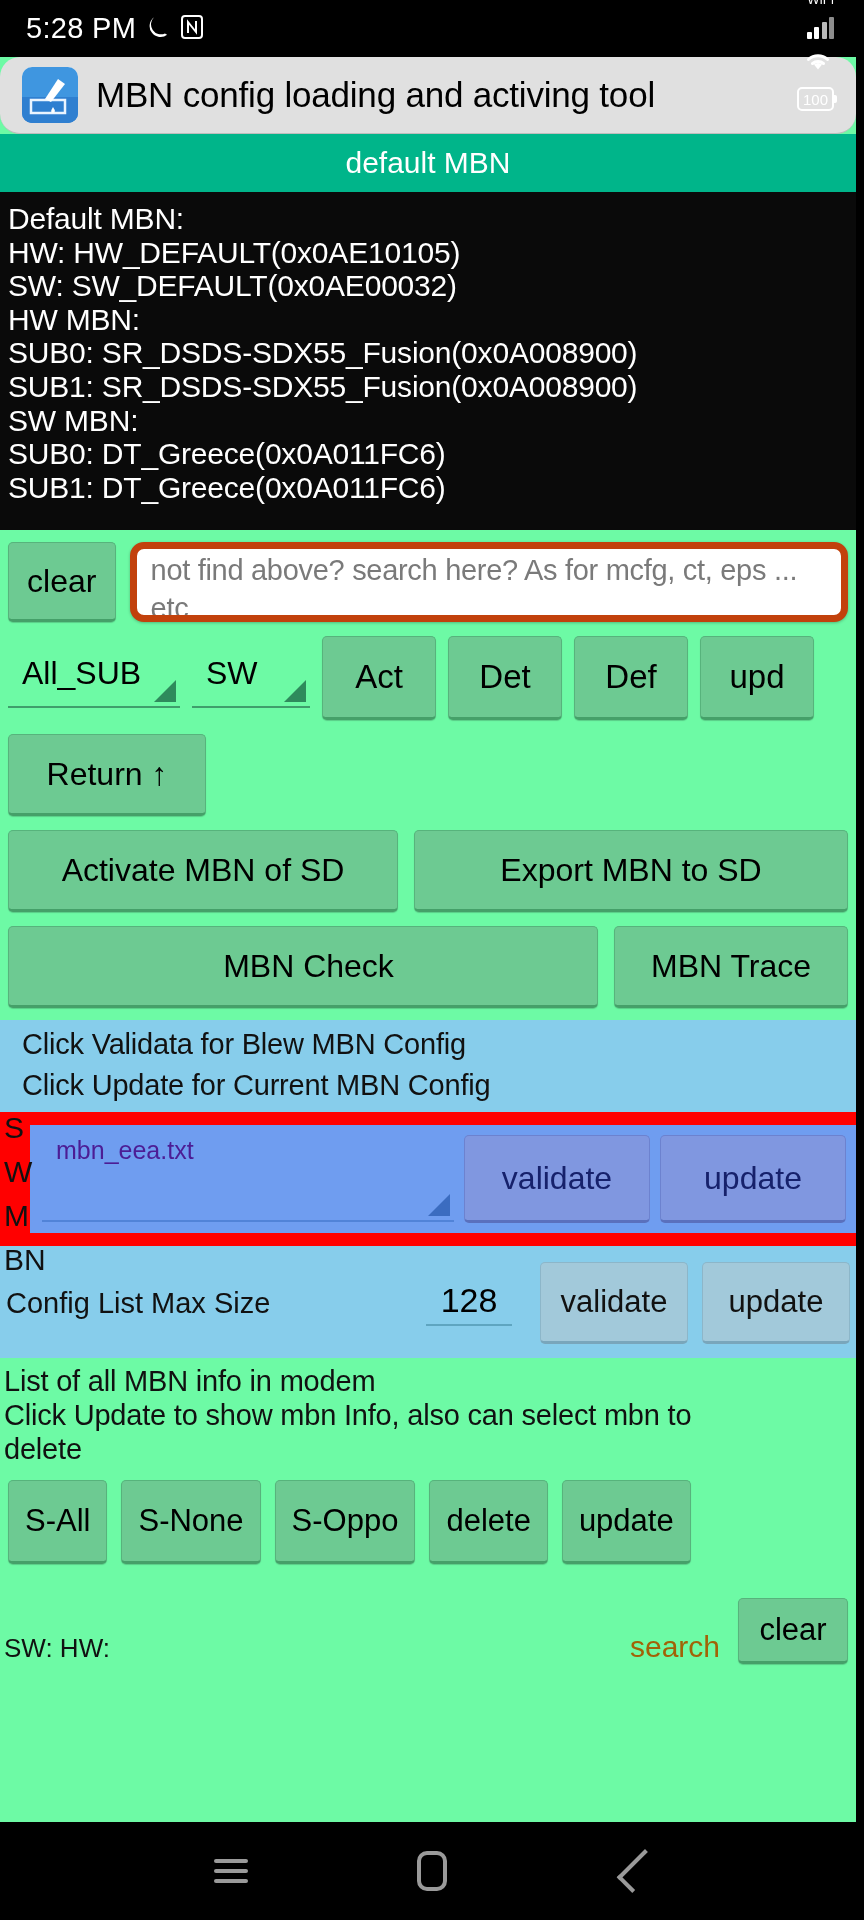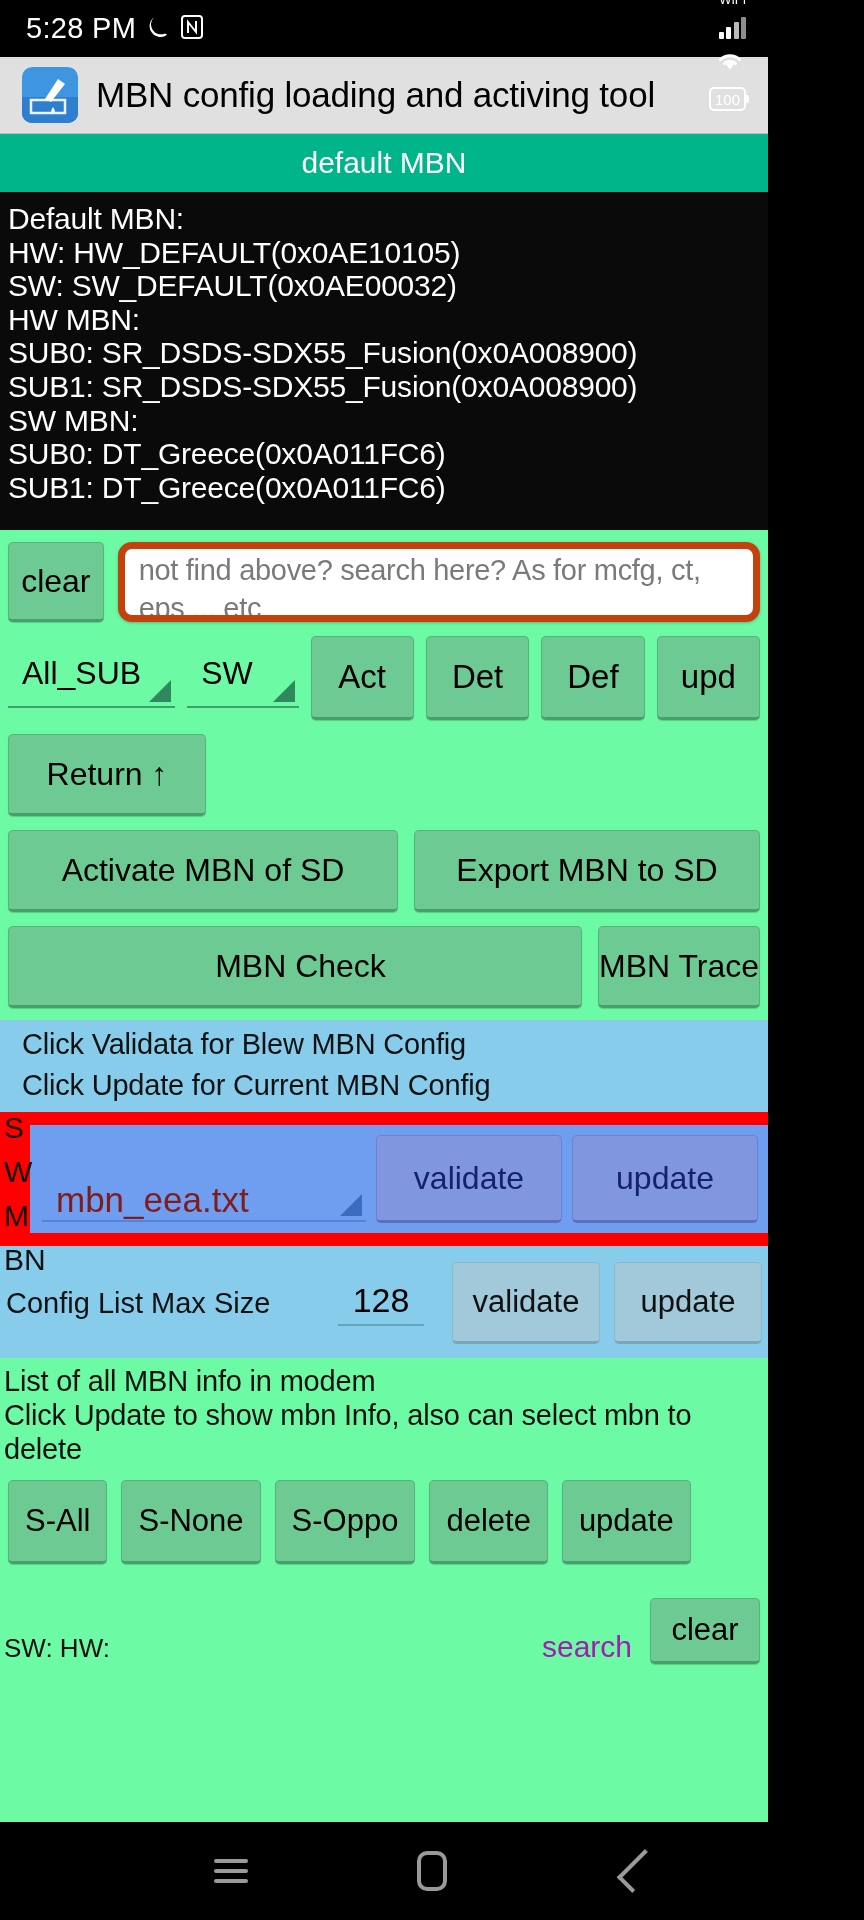--- a/index.html
+++ b/index.html
@@ -5,21 +5,21 @@
   * { box-sizing: border-box; margin: 0; padding: 0; }
   html, body {
     width: 864px;
     height: 1920px;
     background: #000;
     font-family: "Liberation Sans", sans-serif;
     overflow: hidden;
   }
   #app {
     position: relative;
-    width: 768px;
+    width: 856px;
     height: 1920px;
     background: #6dfaa5;
     overflow: hidden;
   }
 
   
   .statusbar {
     height: 57px;
     background: #000;
     display: flex;
@@ -71,20 +71,21 @@
 
   
   .titlebar {
     height: 77px;
     background: #e0e0e0;
     display: flex;
     align-items: center;
     gap: 18px;
     padding-left: 22px;
     border-bottom: 1px solid #bdbdbd;
+    border-radius: 20px;
   }
   .app-icon {
     width: 56px; height: 56px;
     border-radius: 10px;
     background: linear-gradient(#4aa3ea, #2171c9);
     position: relative;
     overflow: hidden;
     flex: 0 0 auto;
     box-shadow: inset 0 1px 0 rgba(255,255,255,.6);
   }
@@ -244,24 +245,24 @@
     gap: 10px;
     background: #6f9df0;
     padding: 6px 10px 6px 12px;
     height: 108px;
   }
   .file-spinner {
     position: relative;
     flex: 1 1 auto;
     height: 86px;
     border-bottom: 2px solid #5183d8;
-    font-size: 35px;
-    color: #7f1d1d;
-    display:flex;
-    align-items:flex-end;
+    font-size: 25px;
+    color: #4c1d95;
+    display:flex;
+    align-items:flex-start;
     padding-left: 14px;
   }
   .file-spinner::after {
     content:"";
     position:absolute;
     right: 4px; bottom: 4px;
     border-left: 22px solid transparent;
     border-bottom: 22px solid #3b6cc0;
   }
   .btn-blue {
@@ -345,21 +346,21 @@
     font-size: 26px;
     color:#111;
   }
   .footer-right {
     display:flex;
     align-items:flex-end;
     gap: 18px;
   }
   .search-link {
     font-size: 30px;
-    color: #a21caf;
+    color: #a16207;
   }
   .btn-clear-bottom {
     width: 110px;
     height: 66px;
     font-size: 31px;
   }
 
   
   .navbar {
     position:absolute;

